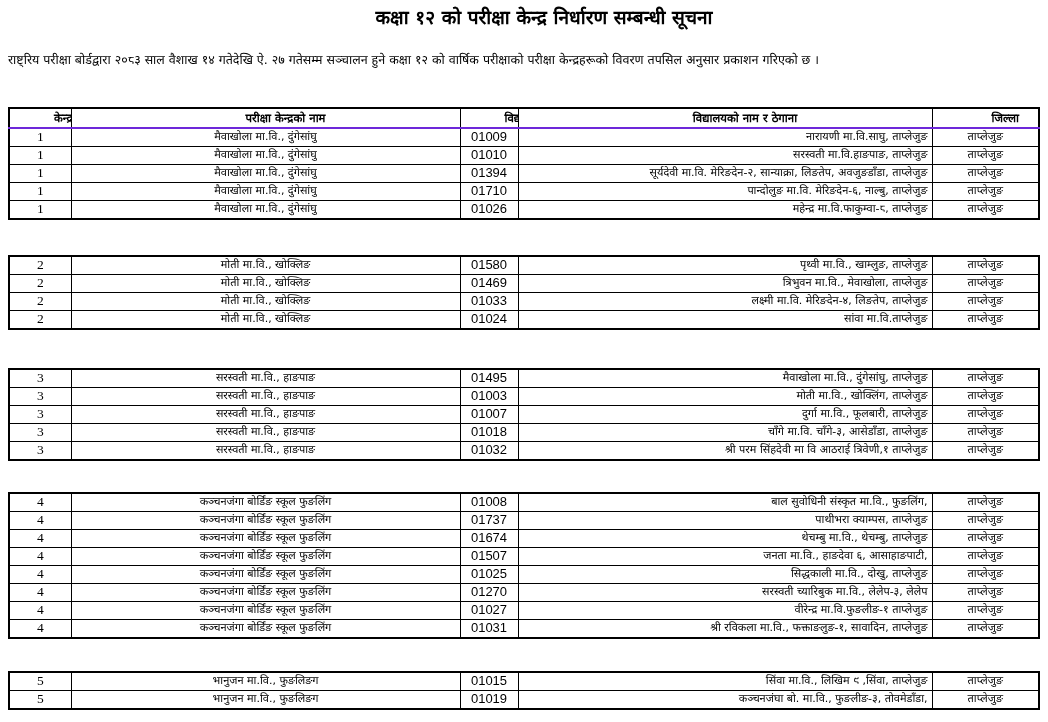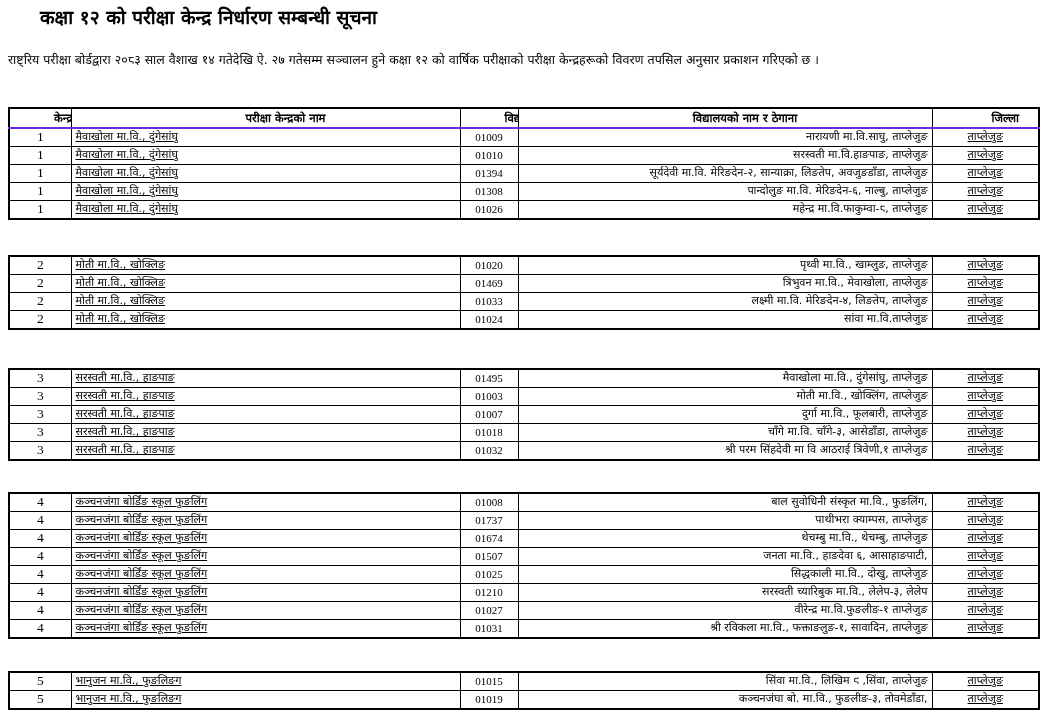--- a/index.html
+++ b/index.html
@@ -1,21 +1,21 @@
 <!DOCTYPE html>
 <html lang="ne"><head>
 <meta charset="utf-8">
 <style>
   html,body{margin:0;padding:0;background:#fff;color:#000;}
   body{
     width:1048px;height:722px;overflow:hidden;position:relative;
     font-family:"DejaVu Sans","Liberation Sans",sans-serif;
   }
   .page-title{
-    margin-top:4px;text-align:left;font-weight:bold;font-size:19px;line-height:26px;margin-left:40px;
+    margin-top:4px;text-align:center;font-weight:bold;font-size:19px;line-height:26px;margin-left:40px;
   }
   .intro-line{
     margin:22px 8px 8px 8px;font-size:12.5px;line-height:16px;white-space:nowrap;
   }
   .table-area{margin-left:8px;}
   table.exam-table{
     border-collapse:collapse;table-layout:fixed;width:1030px;
     border:2px solid #000;
   }
   table.exam-table.first{margin-top:39px;}
@@ -27,24 +27,24 @@
     border:1px solid #000;padding:0 4px;vertical-align:middle;
     white-space:nowrap;overflow:hidden;
   }
   .exam-table th{
     height:18px;font-size:11.5px;font-weight:bold;text-align:center;line-height:1.1;
     border-bottom:2px solid #6d28d9;
     padding-left:44px;
   }
   .exam-table td{height:17px;font-size:11px;line-height:1.1;}
   td.c0{text-align:center;font-family:"Liberation Serif","DejaVu Serif",serif;font-size:13.5px;}
-  td.c1{text-align:left;text-decoration:underline;}
-  td.c2{text-align:center;font-family:Liberation Serif, serif;font-size:11px;}
+  td.c1{text-align:center;}
+  td.c2{text-align:center;font-family:Liberation Sans, sans-serif;font-size:13px;}
   td.c3{text-align:right;}
-  td.c4{text-align:center;text-decoration:underline;}
+  td.c4{text-align:center;}
   col.w0{width:62px;}col.w1{width:389px;}col.w2{width:58px;}col.w3{width:414px;}col.w4{width:107px;}
 </style>
 </head>
 <body>
 
 <div class="page-title">कक्षा १२ को परीक्षा केन्द्र निर्धारण सम्बन्धी सूचना</div>
 
 <div class="intro-line">राष्ट्रिय परीक्षा बोर्डद्वारा २०८३ साल वैशाख १४ गतेदेखि ऐ. २७ गतेसम्म सञ्चालन हुने कक्षा १२ को वार्षिक परीक्षाको परीक्षा केन्द्रहरूको विवरण तपसिल अनुसार प्रकाशन गरिएको छ ।</div>
 
 <div class="table-area">
@@ -83,21 +83,21 @@
         <tr>
           <td class="c0">1</td>
           <td class="c1">मैवाखोला मा.वि., दुंगेसांघु</td>
           <td class="c2">01394</td>
           <td class="c3">सूर्यदेवी मा.वि. मेरिङदेन-२, सान्याक्रा, लिङतेप, अवजुङडाँडा, ताप्लेजुङ</td>
           <td class="c4">ताप्लेजुङ</td>
         </tr>
         <tr>
           <td class="c0">1</td>
           <td class="c1">मैवाखोला मा.वि., दुंगेसांघु</td>
-          <td class="c2">01308</td>
+          <td class="c2">01710</td>
           <td class="c3">पान्दोलुङ मा.वि. मेरिङदेन-६, नाल्बु, ताप्लेजुङ</td>
           <td class="c4">ताप्लेजुङ</td>
         </tr>
         <tr>
           <td class="c0">1</td>
           <td class="c1">मैवाखोला मा.वि., दुंगेसांघु</td>
           <td class="c2">01026</td>
           <td class="c3">महेन्द्र मा.वि.फाकुम्वा-८, ताप्लेजुङ</td>
           <td class="c4">ताप्लेजुङ</td>
         </tr>
@@ -108,21 +108,21 @@
         <col class="w0">
         <col class="w1">
         <col class="w2">
         <col class="w3">
         <col class="w4">
       </colgroup>
       <tbody>
         <tr>
           <td class="c0">2</td>
           <td class="c1">मोती मा.वि., खोक्लिङ</td>
-          <td class="c2">01020</td>
+          <td class="c2">01580</td>
           <td class="c3">पृथ्वी मा.वि., खाम्लुङ, ताप्लेजुङ</td>
           <td class="c4">ताप्लेजुङ</td>
         </tr>
         <tr>
           <td class="c0">2</td>
           <td class="c1">मोती मा.वि., खोक्लिङ</td>
           <td class="c2">01469</td>
           <td class="c3">त्रिभुवन मा.वि., मेवाखोला, ताप्लेजुङ</td>
           <td class="c4">ताप्लेजुङ</td>
         </tr>
@@ -228,21 +228,21 @@
         <tr>
           <td class="c0">4</td>
           <td class="c1">कञ्चनजंगा बोर्डिंङ स्कूल  फुङलिंग</td>
           <td class="c2">01025</td>
           <td class="c3">सिद्धकाली मा.वि., दोखु, ताप्लेजुङ</td>
           <td class="c4">ताप्लेजुङ</td>
         </tr>
         <tr>
           <td class="c0">4</td>
           <td class="c1">कञ्चनजंगा बोर्डिंङ स्कूल  फुङलिंग</td>
-          <td class="c2">01210</td>
+          <td class="c2">01270</td>
           <td class="c3">सरस्वती च्यारिबुक मा.वि., लेलेप-३, लेलेप</td>
           <td class="c4">ताप्लेजुङ</td>
         </tr>
         <tr>
           <td class="c0">4</td>
           <td class="c1">कञ्चनजंगा बोर्डिंङ स्कूल  फुङलिंग</td>
           <td class="c2">01027</td>
           <td class="c3">वीरेन्द्र मा.वि.फुङलीङ-१ ताप्लेजुङ</td>
           <td class="c4">ताप्लेजुङ</td>
         </tr>

